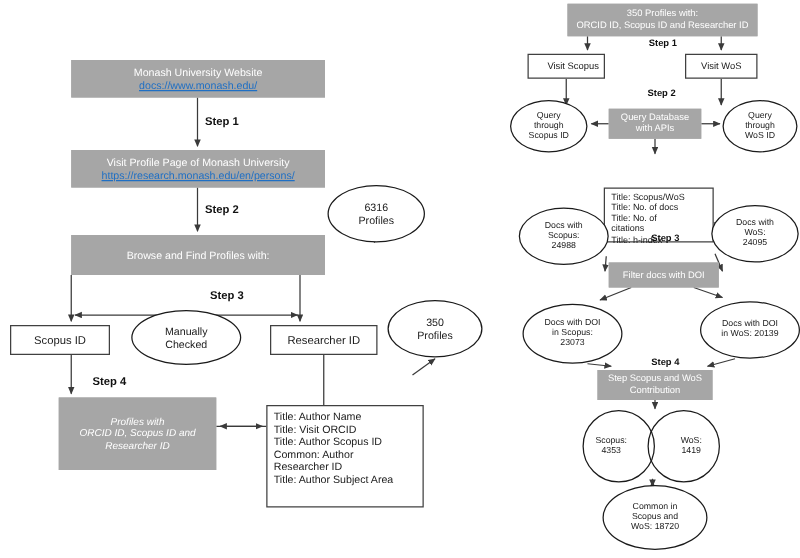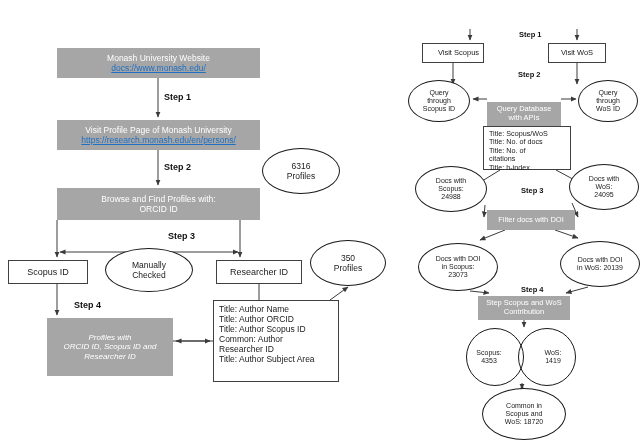--- a/index.html
+++ b/index.html
@@ -19,42 +19,42 @@
   .proc{background:#a6a6a6;border:1px solid #a6a6a6;color:#ffffff;}
   
   .rect{background:#ffffff;border:1px solid #404040;color:#1a1a1a;}
   
   .ell{background:#ffffff;border:1px solid #1a1a1a;border-radius:50%;color:#1a1a1a;}
   
   .circ{background:transparent;border:1px solid #1a1a1a;border-radius:50%;color:#1a1a1a;}
 
   .lbl{position:absolute;color:#111;font-weight:bold;white-space:nowrap;}
 
-  .listbox{align-items:flex-start;justify-content:flex-start;padding:3px 18px 3px 5px;}
+  .listbox{align-items:flex-start;justify-content:flex-start;padding:3px 18px 3px 5px;margin-top:24px;}
   .listbox span{text-align:left;}
 
   a.link{color:#1f6fc4;text-decoration:underline;}
 
   
   #n-monash{left:57px;top:48px;width:203px;height:30px;font-size:8.5px;}
   #n-visit{left:57px;top:120px;width:203px;height:30px;font-size:8.5px;}
   #n-browse{left:57px;top:188px;width:203px;height:32px;font-size:8.5px;}
   #n-scopusid{left:8px;top:260px;width:80px;height:24px;font-size:9px;}
   #n-resid{left:216px;top:260px;width:86px;height:24px;font-size:9px;}
   #n-manual{left:105px;top:248px;width:88px;height:44px;font-size:8.5px;}
   #n-6316{left:262px;top:148px;width:78px;height:46px;font-size:8.5px;}
   #n-350{left:310px;top:240px;width:76px;height:46px;font-size:8.5px;}
   #n-profiles4{left:47px;top:318px;width:126px;height:58px;font-size:8px;font-style:italic;}
   #n-titles{left:213px;top:300px;width:126px;height:82px;font-size:8.5px;}
 
   
   #r-head{left:454px;top:3px;width:152px;height:26px;font-size:7.5px;}
   #r-vscopus{left:422px;top:43px;width:62px;height:20px;font-size:7.5px;padding-left:11px;}
   #r-vwos{left:548px;top:43px;width:58px;height:20px;font-size:7.5px;}
-  #r-qdb{left:487px;top:87px;width:74px;height:24px;font-size:7.5px;margin-top:15px;}
+  #r-qdb{left:487px;top:87px;width:74px;height:24px;font-size:7.5px;}
   #r-qscopus{left:408px;top:80px;width:62px;height:42px;font-size:7px;}
   #r-qwos{left:578px;top:80px;width:60px;height:42px;font-size:7px;}
   #r-title{left:483px;top:126px;width:88px;height:44px;font-size:7.2px;}
   #r-dscopus{left:415px;top:166px;width:72px;height:46px;font-size:7px;}
   #r-dwos{left:569px;top:164px;width:70px;height:46px;font-size:7px;}
   #r-filter{left:487px;top:210px;width:88px;height:20px;font-size:7.5px;}
   #r-doiscopus{left:418px;top:243px;width:80px;height:48px;font-size:7px;}
   #r-doiwos{left:560px;top:241px;width:80px;height:46px;font-size:7px;}
   #r-find{left:478px;top:296px;width:92px;height:24px;font-size:7.5px;}
   #r-vscop{left:466px;top:328px;width:58px;height:58px;font-size:7px;}
@@ -127,21 +127,20 @@
   <div class="node proc" id="n-visit">
     <span>
       <span>Visit Profile Page of Monash University</span>
       <a class="link" href="#">https://research.monash.edu/en/persons/</a>
     </span>
   </div>
 
   <div class="node proc" id="n-browse">
     <span>
       <span>Browse and Find Profiles with:</span>
-      <span>ORCID ID</span>
     </span>
   </div>
 
   <div class="node rect" id="n-scopusid">
     <span>Scopus ID</span>
   </div>
 
   <div class="node rect" id="n-resid">
     <span>Researcher ID</span>
   </div>
@@ -171,32 +170,38 @@
     <span>
       <span>Profiles with</span>
       <span>ORCID ID, Scopus ID and</span>
       <span>Researcher ID</span>
     </span>
   </div>
 
   <div class="node rect listbox" id="n-titles">
     <span>
       <span>Title: Author Name</span>
-      <span>Title: Author ORCID</span>
+      <span>Title: Visit ORCID</span>
       <span>Title: Author Scopus ID</span>
       <span>Common: Author Researcher ID</span>
       <span>Title: Author Subject Area</span>
     </span>
   </div>
 
   <div class="lbl" style="left:164px;top:92px;font-size:9px;">Step 1</div>
   <div class="lbl" style="left:164px;top:162px;font-size:9px;">Step 2</div>
   <div class="lbl" style="left:168px;top:231px;font-size:9px;">Step 3</div>
   <div class="lbl" style="left:74px;top:300px;font-size:9px;">Step 4</div>
 
+  <div class="node proc" id="r-head">
+    <span>
+      <span>350 Profiles with:</span>
+      <span>ORCID ID, Scopus ID and Researcher ID</span>
+    </span>
+  </div>
 
   <div class="node rect" id="r-vscopus">
     <span>Visit Scopus</span>
   </div>
 
   <div class="node rect" id="r-vwos">
     <span>Visit WoS</span>
   </div>
 
   <div class="node proc" id="r-qdb">

